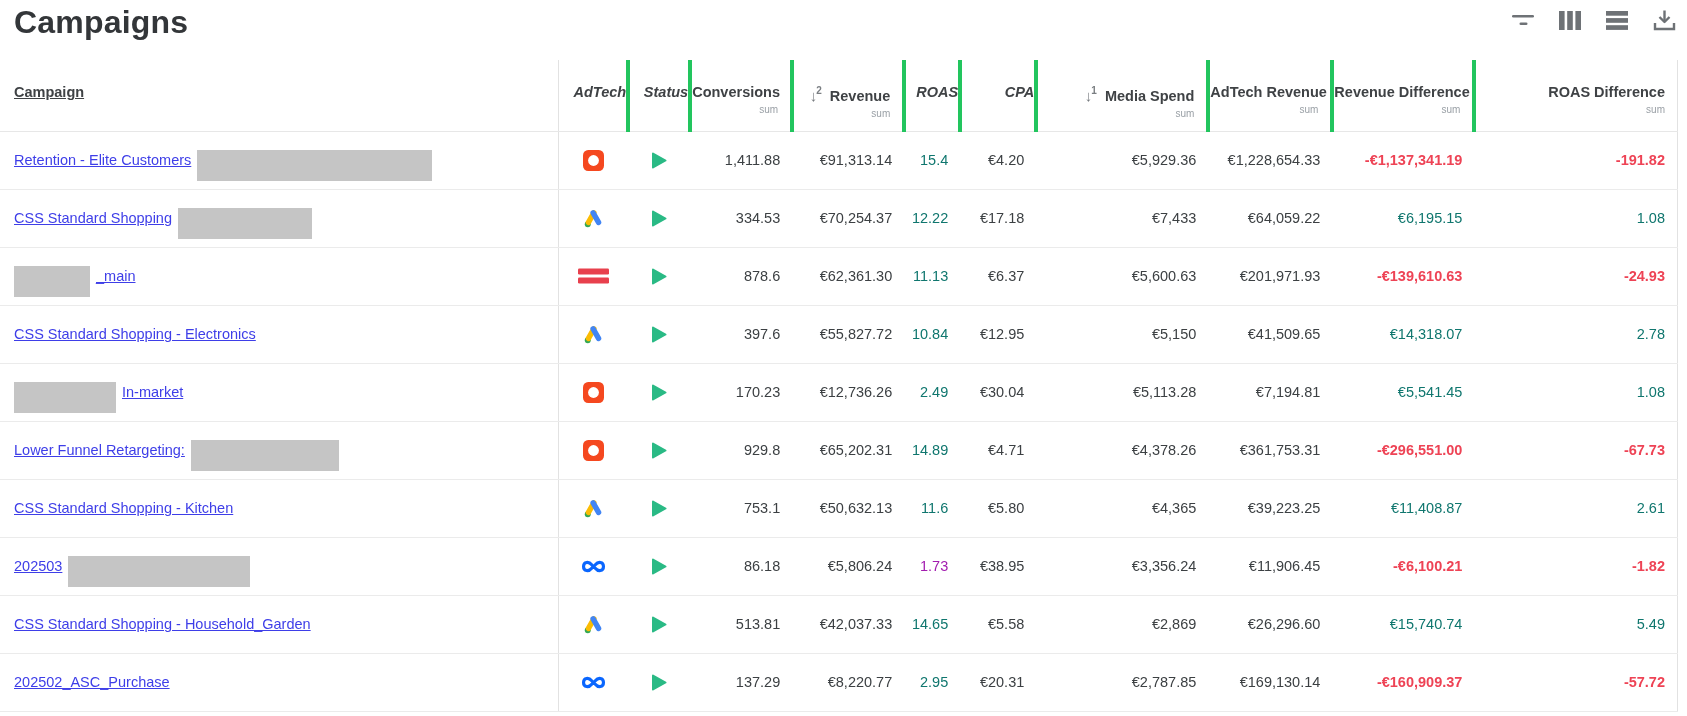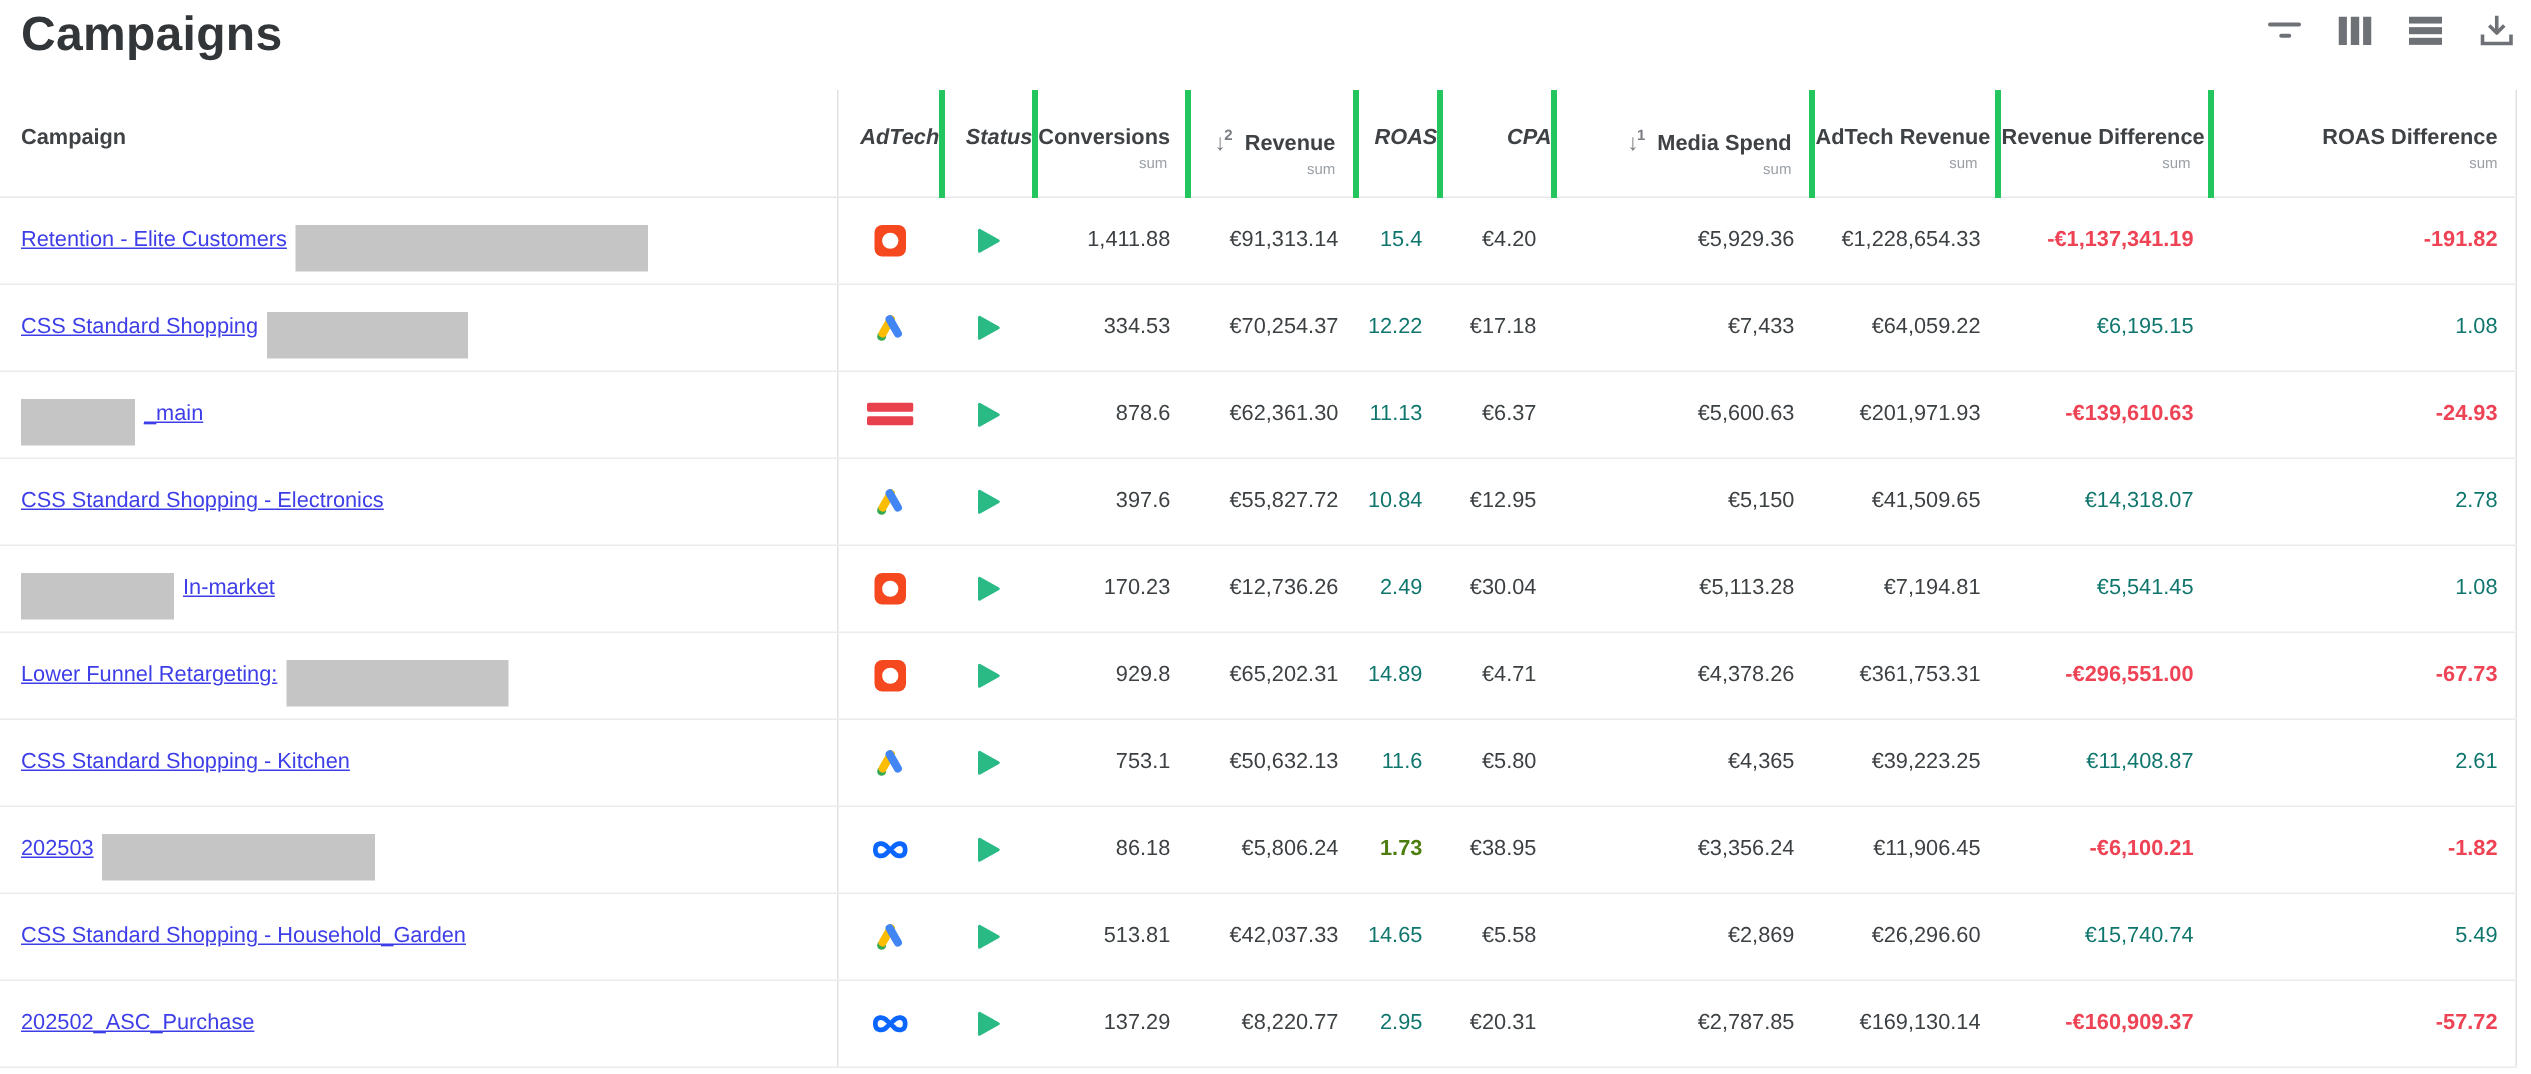--- a/index.html
+++ b/index.html
@@ -25,42 +25,42 @@
     border-collapse:collapse;table-layout:fixed;width:1678px;
     border-right:1px solid #e2e2e2;
   }
   thead tr{height:71px;}
   th{
     font-size:14.5px;font-weight:700;color:#3f4245;padding:0;vertical-align:top;
     background:#fff;border-bottom:1px solid #e7e7e7;cursor:pointer;
   }
   th .h-label{line-height:20px;padding-top:22px;white-space:nowrap;}
   th .h-sum{line-height:16px;font-size:10px;font-weight:400;color:#9aa0a6;min-height:16px;}
-  th.al-left .h-label, th.al-left .h-sum{text-align:left;padding-left:14px;}
+  th.al-left .h-label, th.al-left .h-sum{text-align:left;padding-left:14px;text-decoration:underline;}
   th.al-center .h-label, th.al-center .h-sum{text-align:right;font-style:italic;}
   th.al-right .h-label, th.al-right .h-sum{text-align:right;padding-right:12px;}
   th.hdr-sep{border-left:4px solid #22c55e;}
   th.col-campaign, td.col-campaign{border-right:1px solid #e2e2e2;}
   .sort{color:#7a7e82;font-weight:400;margin-right:7px;white-space:nowrap;}
   .sort .arr{font-size:15px;}
   .sort sup{font-size:10px;font-weight:700;position:relative;top:-1px;left:-1px;}
   tbody tr{height:58px;}
   td{
     border-bottom:1px solid #ebebeb;padding:0;font-size:14.5px;color:#3c4043;
     vertical-align:middle;background:#fff;white-space:nowrap;
   }
   td.al-right{text-align:right;padding-right:12px;}
   td.al-center{text-align:center;}
   td.col-campaign{padding-left:14px;}
   .camp-wrap{display:flex;align-items:center;gap:6px;}
   a.camp-link{color:#3e3ee8;text-decoration:underline;font-size:14.5px;}
   .redacted{display:inline-block;height:31px;background:#c5c5c5;transform:translateY(5px);}
   .v-pos{color:#0f766e;font-weight:400;margin-left:48px;}
   .v-neg{color:#ee4355;font-weight:700;}
-  .v-warn{color:#4d7c0f;font-weight:700;}
+  .v-warn{color:#a21caf;font-weight:400;}
   .icon-cell{display:inline-flex;align-items:center;justify-content:center;vertical-align:middle;}
 </style>
 </head>
 <body>
 
 <h1 class="page-title">Campaigns</h1>
 <div class="toolbar" id="toolbar">
     <button class="tool-btn">
       <span>
         <svg width="23" height="15" viewBox="0 0 23 15">

